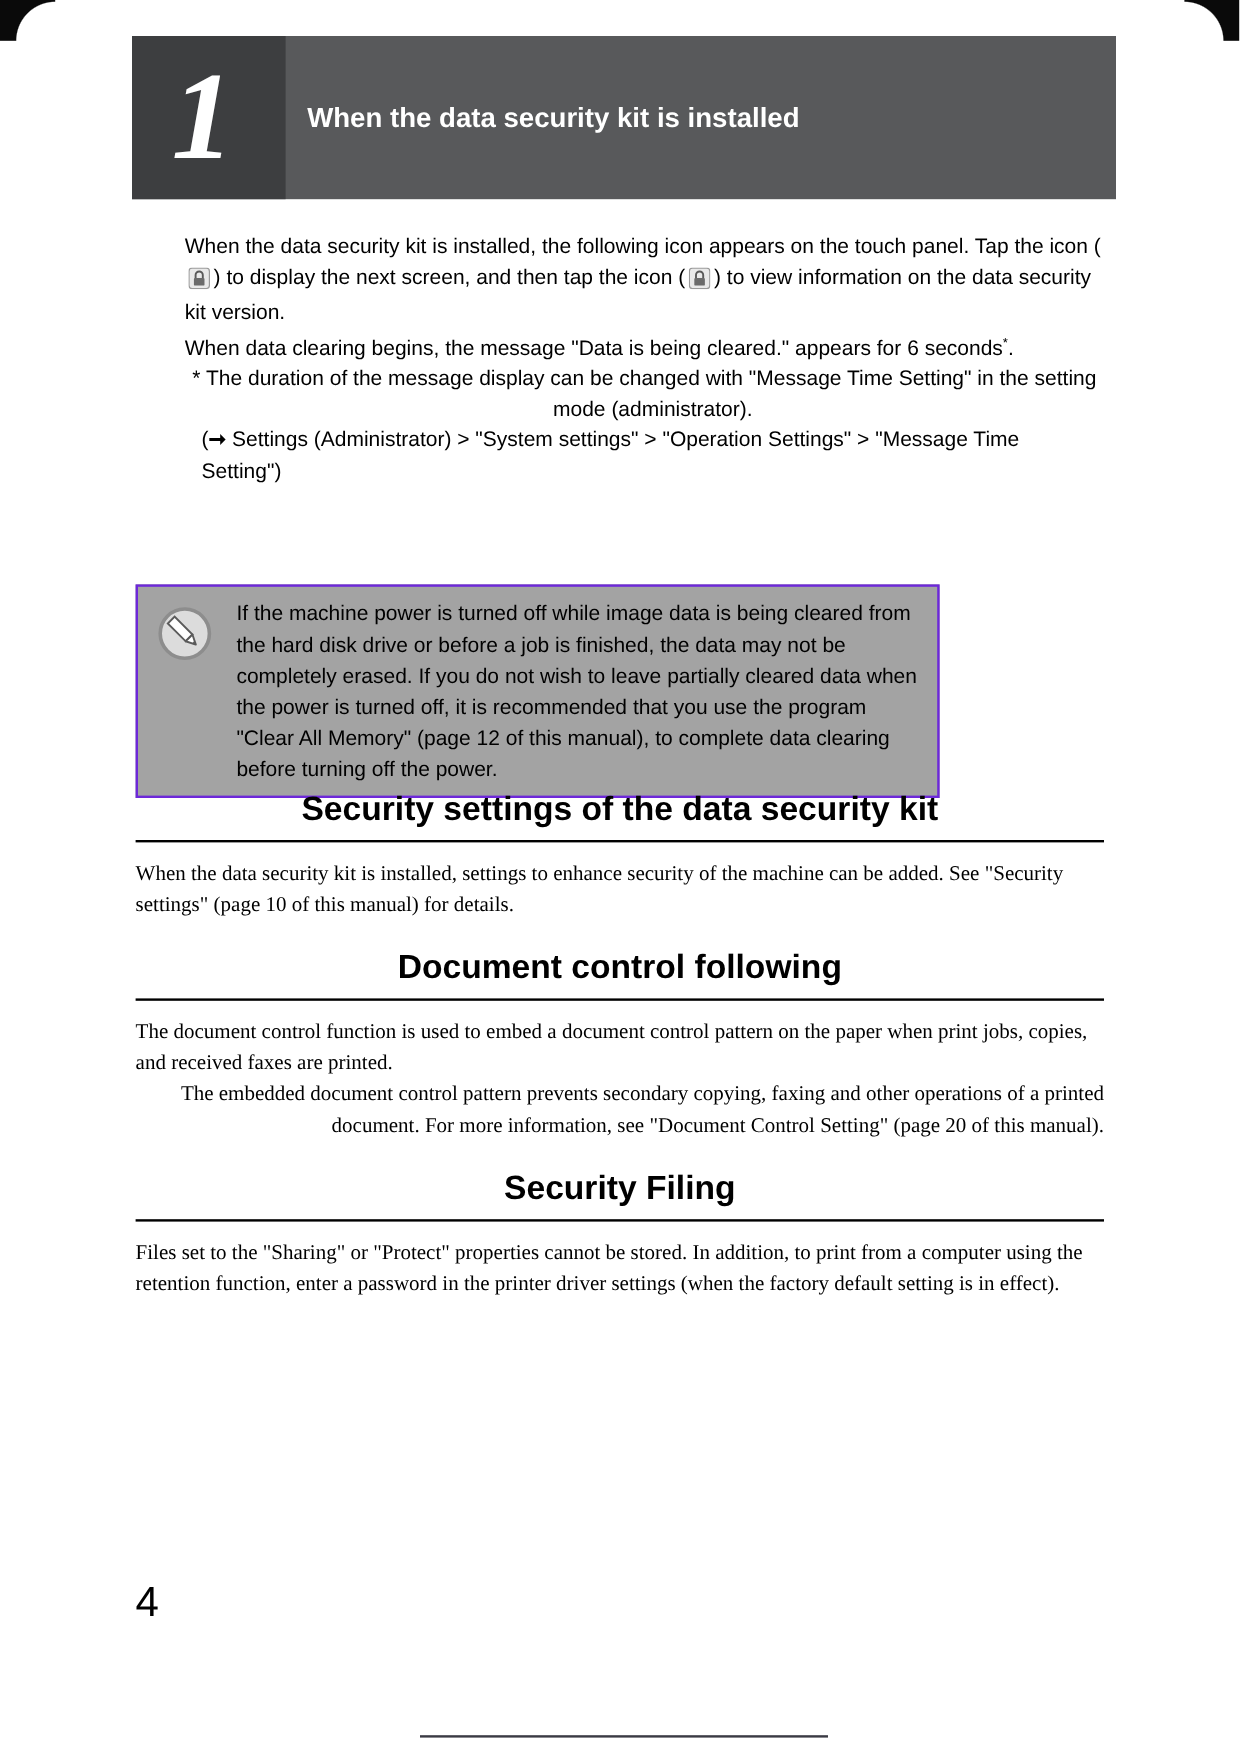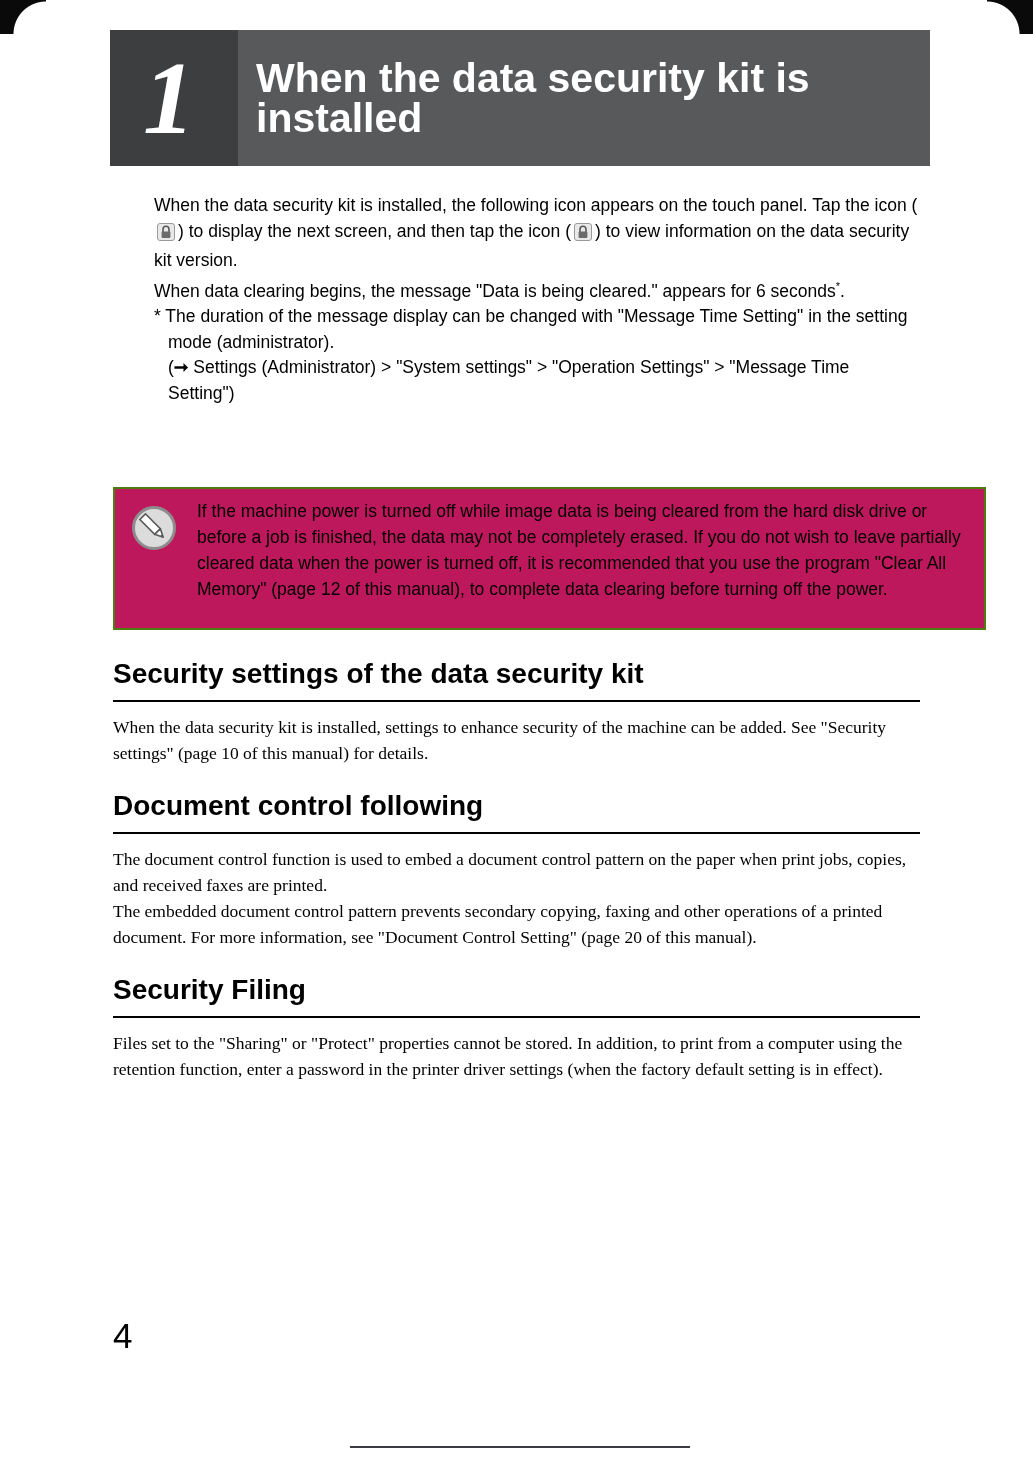--- a/index.html
+++ b/index.html
@@ -35,58 +35,58 @@
   .chapter-number {
     font-family: "Liberation Serif", serif;
     font-style: italic; font-weight: bold;
     font-size: 104px; color: #ffffff;
     line-height: 1; padding-right: 10px;
   }
   .chapter-title {
     margin: 0; align-self: center;
     padding-left: 18px; max-width: 620px;
     color: #ffffff; font-weight: bold;
-    font-size: 41px; line-height: 40px;
+    font-size: 23px; line-height: 40px;
   }
 
   
   .intro {
     position: absolute; top: 193px; left: 154px; width: 766px;
     font-size: 17.5px; line-height: 25.5px;
   }
   .intro p { margin: 0; }
   .lock-icon { display: inline-block; vertical-align: -4px; margin: 0 3px; }
   sup.fn-ref { font-size: 11px; vertical-align: 7px; }
-  .footnote { padding-left: 14px; text-indent: -14px; }
+  .footnote { padding-left: 14px; text-indent: -14px; text-align: center; }
   .fn-path { padding-left: 14px; }
   .path-arrow { font-weight: bold; }
 
   
   .note-box {
     position: absolute; top: 487px; left: 113px;
-    width: 873px; box-sizing: border-box;
-    border: 2px solid #4d7c0f;
-    background: #be185d;
+    width: 670px; box-sizing: border-box;
+    border: 2px solid #6d28d9;
+    background: #a3a3a3;
     padding: 9px 12px 9px 82px;
     min-height: 143px;
   }
   .note-box p { margin: 0; font-size: 17.5px; line-height: 26px; }
   .note-icon { position: absolute; left: 16px; top: 16px; }
 
   
   .main { position: absolute; top: 640px; left: 113px; width: 807px; }
   .sec-heading {
     margin: 22px 0 0 0;
     padding-bottom: 9px;
     border-bottom: 2px solid #000;
-    font-size: 28px; font-weight: bold; line-height: 35px;
+    font-size: 28px; font-weight: bold; line-height: 35px; text-align: center;
   }
   .main section:first-child .sec-heading { margin-top: 16px; }
   .body-text { margin: 12px 0 0 0; font-size: 17.5px; line-height: 26px; font-family: Liberation Serif, serif; }
-  .body-text + .body-text { margin-top: 0; }
+  .body-text + .body-text { margin-top: 0; text-align: right; }
 
   
   .page-number {
     position: absolute; left: 113px; top: 1318px;
     font-size: 35px; line-height: 1;
   }
   .footer-rule {
     position: absolute; left: 350px; top: 1446px;
     width: 340px; height: 2px; background: #3a3a44;
   }

